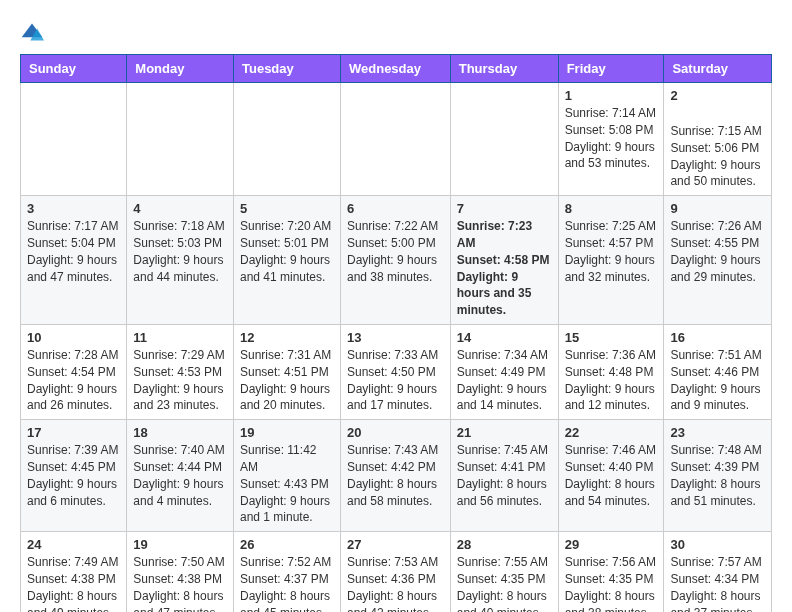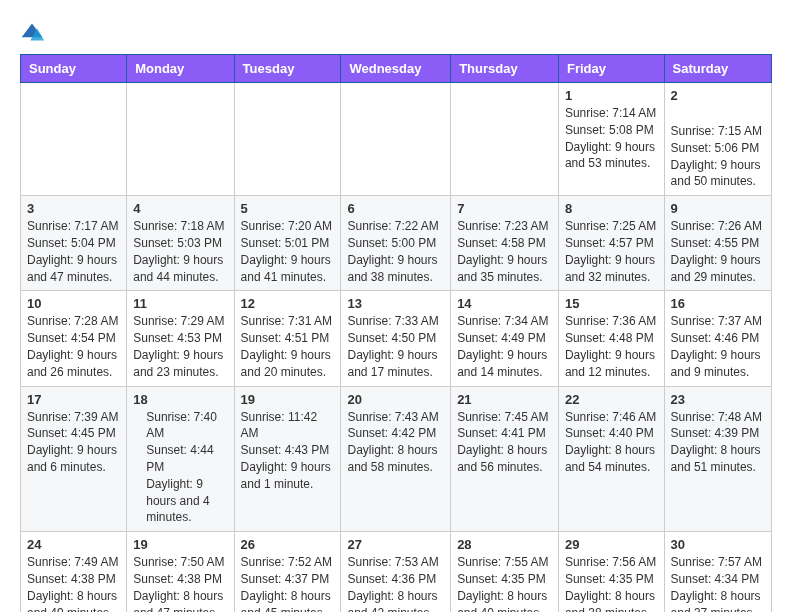--- a/index.html
+++ b/index.html
@@ -161,21 +161,21 @@
 Daylight: 9 hours and 41 minutes.</div>
         </td>
         <td>
           <span class="day-number">6</span>
           <div class="day-info" style="white-space: pre-line;">Sunrise: 7:22 AM
 Sunset: 5:00 PM
 Daylight: 9 hours and 38 minutes.</div>
         </td>
         <td>
           <span class="day-number">7</span>
-          <div class="day-info" style="white-space: pre-line;">Sunrise: 7:23 AM
+          <div class="day-info" style="white-space: pre-line; font-weight: bold;">Sunrise: 7:23 AM
 Sunset: 4:58 PM
 Daylight: 9 hours and 35 minutes.</div>
         </td>
         <td>
           <span class="day-number">8</span>
           <div class="day-info" style="white-space: pre-line;">Sunrise: 7:25 AM
 Sunset: 4:57 PM
 Daylight: 9 hours and 32 minutes.</div>
         </td>
         <td>
@@ -217,35 +217,35 @@
 Daylight: 9 hours and 14 minutes.</div>
         </td>
         <td>
           <span class="day-number">15</span>
           <div class="day-info" style="white-space: pre-line;">Sunrise: 7:36 AM
 Sunset: 4:48 PM
 Daylight: 9 hours and 12 minutes.</div>
         </td>
         <td>
           <span class="day-number">16</span>
-          <div class="day-info" style="white-space: pre-line;">Sunrise: 7:37 AM
+          <div class="day-info" style="white-space: pre-line;">Sunrise: 7:51 AM
 Sunset: 4:46 PM
 Daylight: 9 hours and 9 minutes.</div>
         </td>
       </tr>
       <tr>
         <td>
           <span class="day-number">17</span>
           <div class="day-info" style="white-space: pre-line;">Sunrise: 7:39 AM
 Sunset: 4:45 PM
 Daylight: 9 hours and 6 minutes.</div>
         </td>
         <td>
           <span class="day-number">18</span>
-          <div class="day-info" style="white-space: pre-line; margin-left: 13px;">Sunrise: 7:40 AM
+          <div class="day-info" style="white-space: pre-line;">Sunrise: 7:40 AM
 Sunset: 4:44 PM
 Daylight: 9 hours and 4 minutes.</div>
         </td>
         <td>
           <span class="day-number">19</span>
           <div class="day-info" style="white-space: pre-line;">Sunrise: 11:42 AM
 Sunset: 4:43 PM
 Daylight: 9 hours and 1 minute.</div>
         </td>
         <td>

